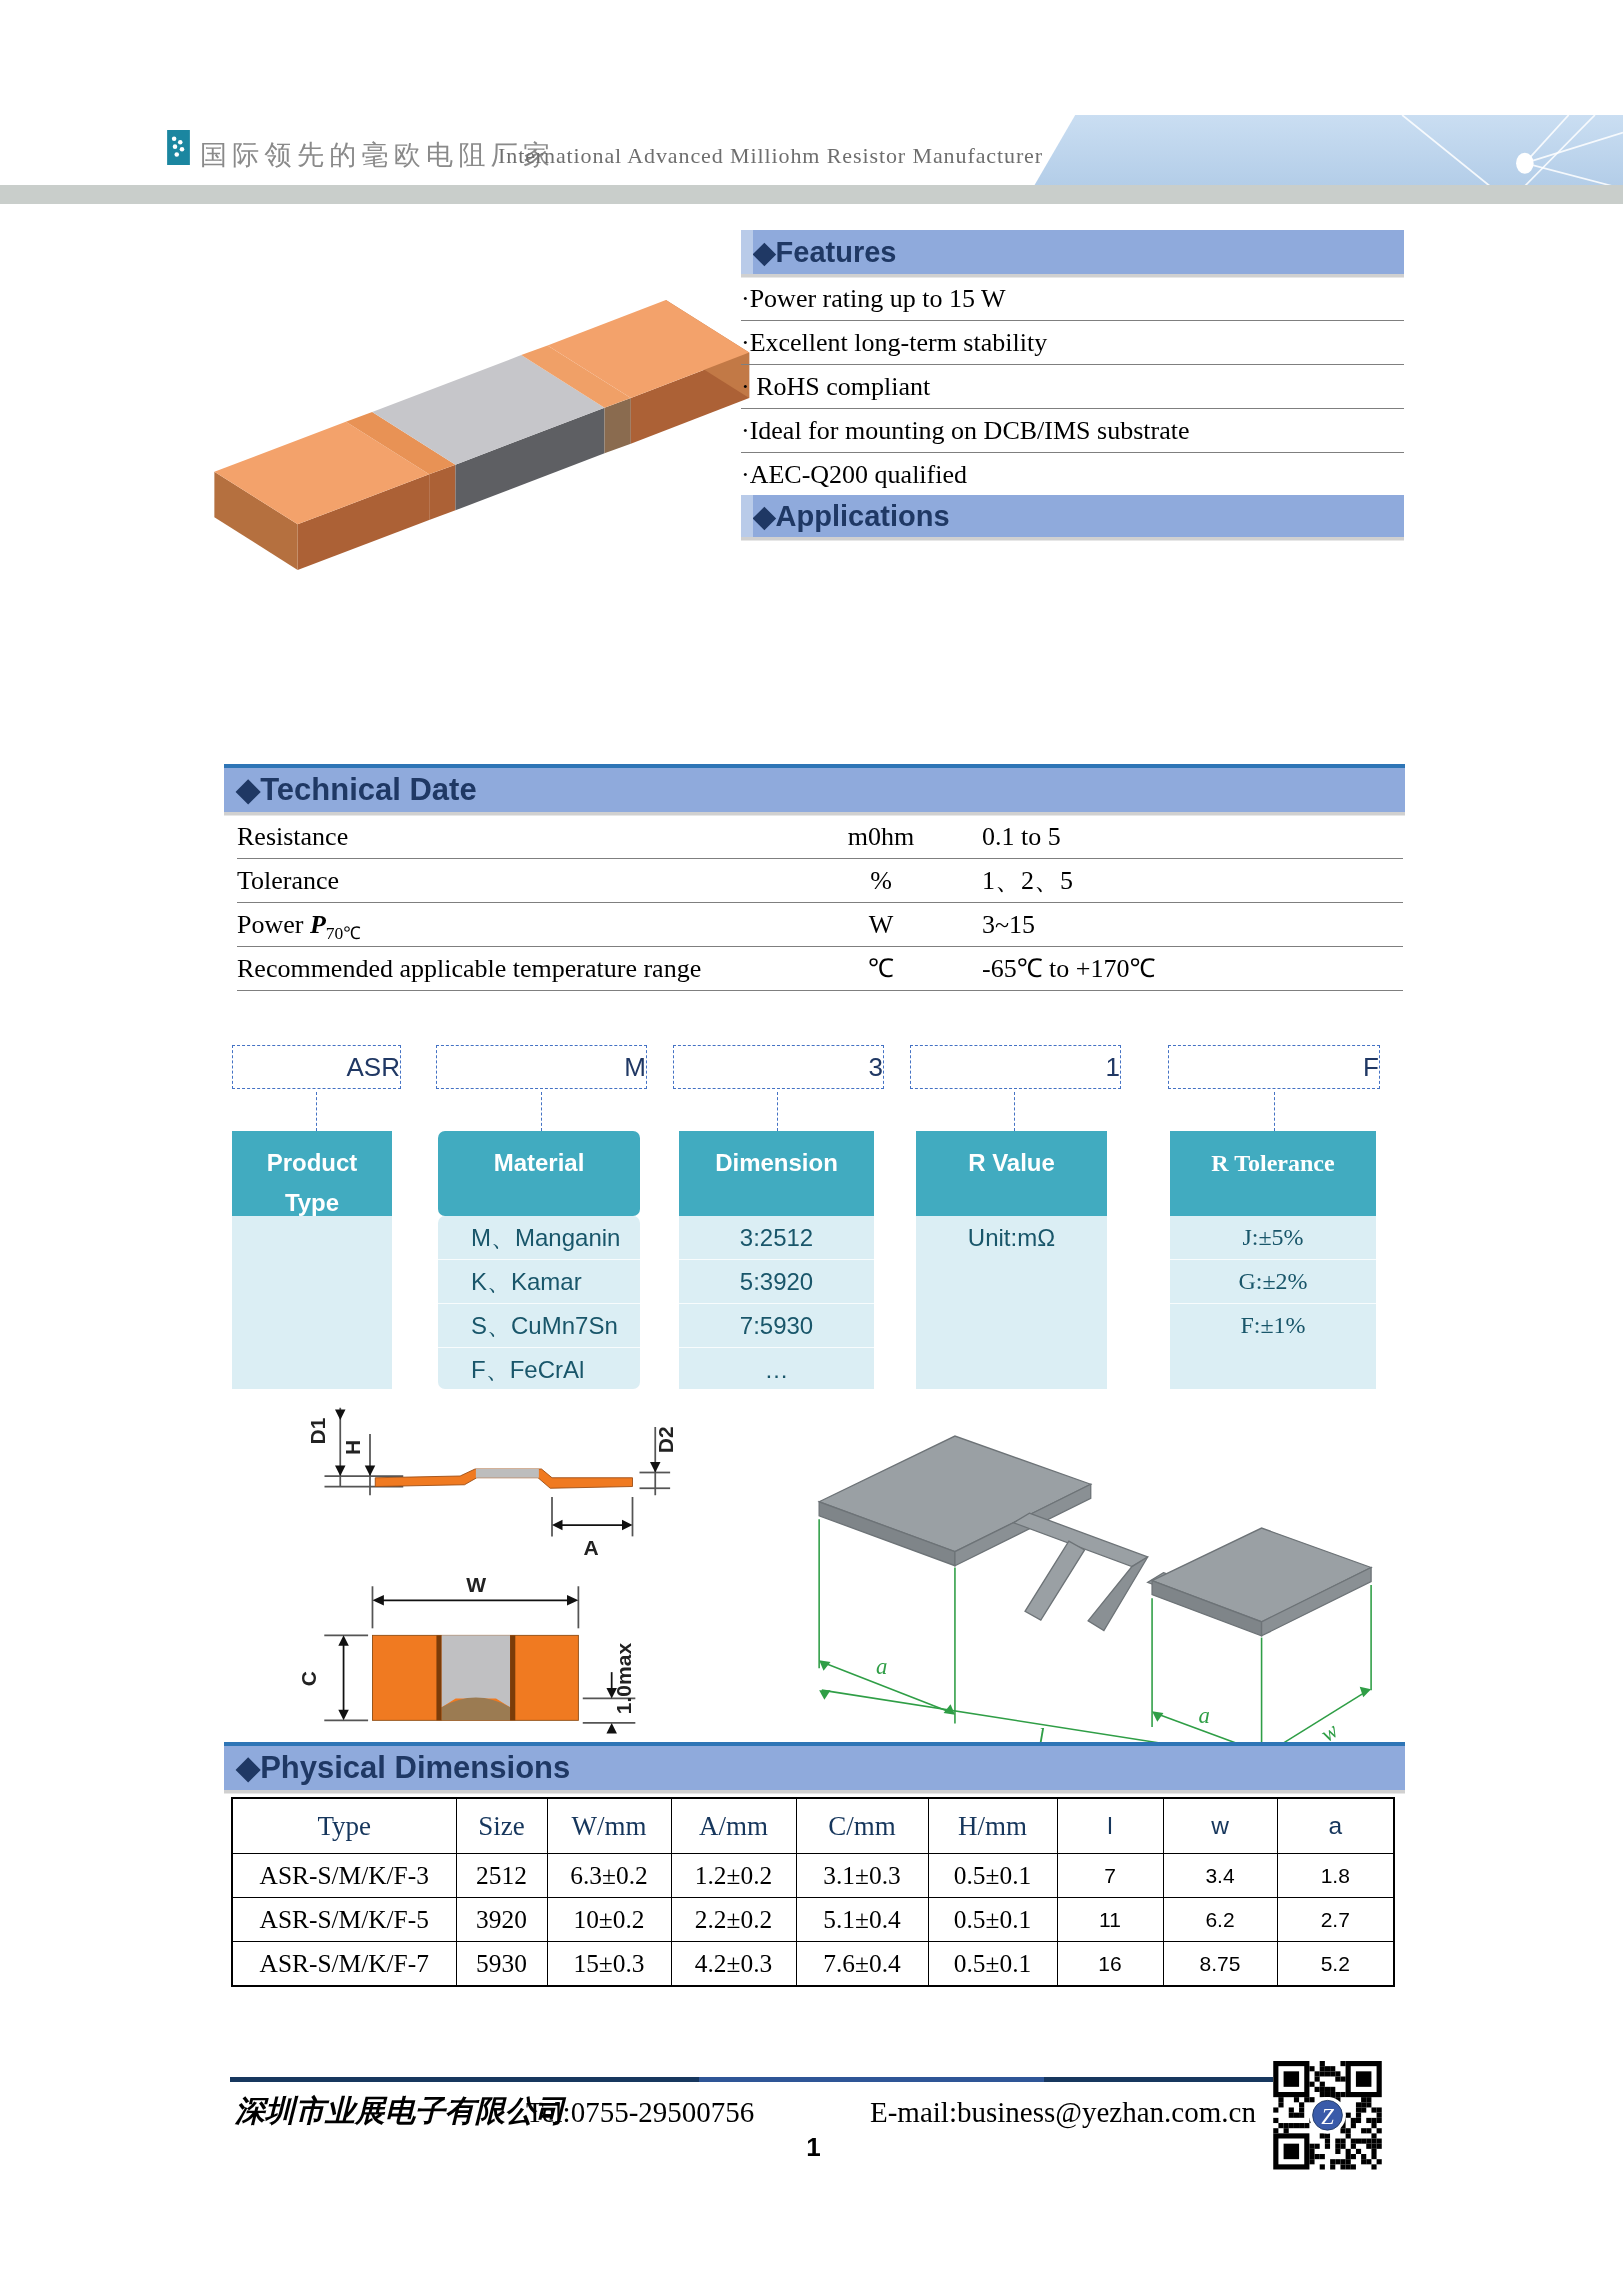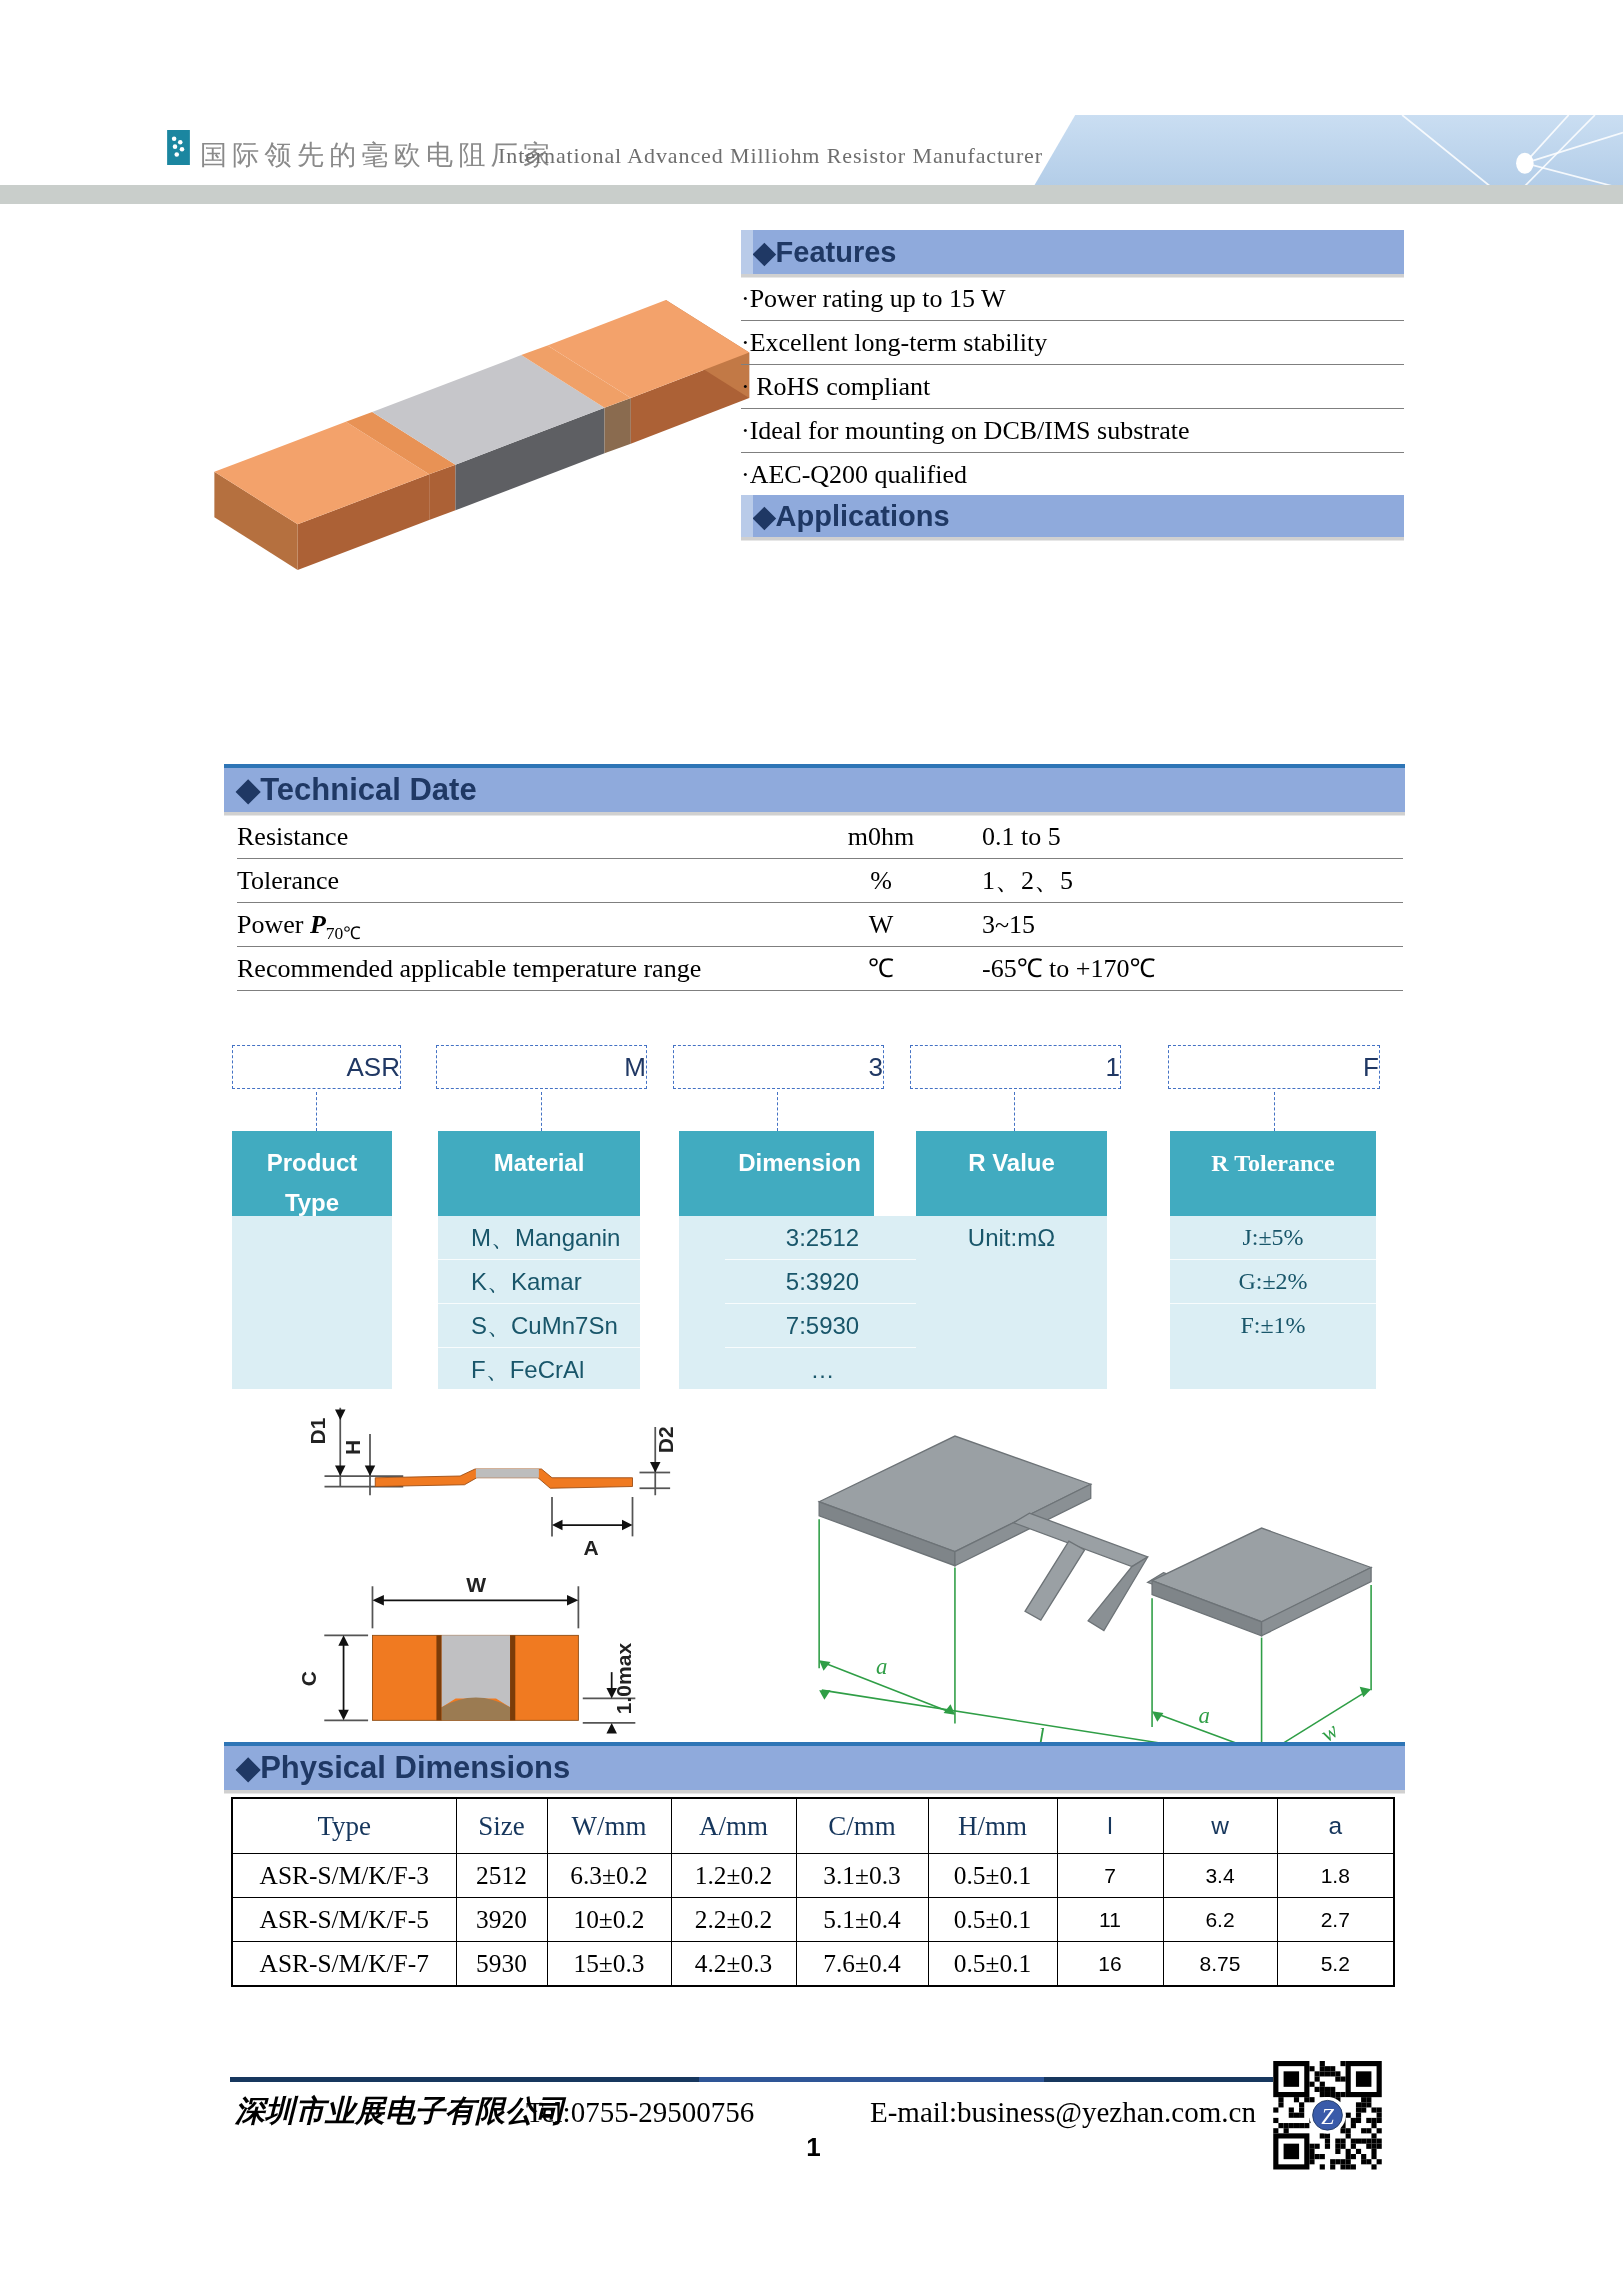--- a/index.html
+++ b/index.html
@@ -42,21 +42,21 @@
          font-family:"Liberation Sans",sans-serif;font-weight:bold;font-size:24px;padding-top:12.3px;
          box-sizing:border-box;line-height:40px;}
   .obody{position:absolute;top:1216px;height:173px;background:#dbeef4;color:#19566a;
          font-family:"Liberation Sans",sans-serif;font-size:24px;}
   .obody .oitem{height:43px;line-height:43px;text-align:center;border-bottom:0.9px solid rgba(255,255,255,.8);}
   .obody .oitem:last-child{border-bottom:none;}
   .obody.lefty .oitem{text-align:left;padding-left:33px;}
 
   .b1{left:232px;width:167px;} .b2{left:436px;width:209px;} .b3{left:673px;width:209px;}
   .b4{left:910px;width:209px;} .b5{left:1168px;width:210px;}
-  .x1{left:232px;width:160px;} .x2{left:438px;width:202px;} .x3{left:679px;width:195px;padding-left:46px;}
+  .x1{left:232px;width:160px;} .x2{left:438px;width:202px;border-radius:7px;} .x3{left:679px;width:195px;}
   .x4{left:916px;width:191px;} .x5{left:1170px;width:206px;font-family:Liberation Serif, serif;}
   .k1{left:316px;} .k2{left:541px;} .k3{left:777px;} .k4{left:1014px;} .k5{left:1274px;}
 
   
   .draw{position:absolute;}
   .dimtxt{font-family:"Liberation Sans",sans-serif;font-size:24px;fill:#222;font-weight:bold;}
   .isotxt{font-family:"Liberation Serif",serif;font-style:italic;font-size:26px;fill:#2f9e46;}
 
   
   table.phys{position:absolute;left:231px;top:1797px;border-collapse:collapse;table-layout:fixed;

